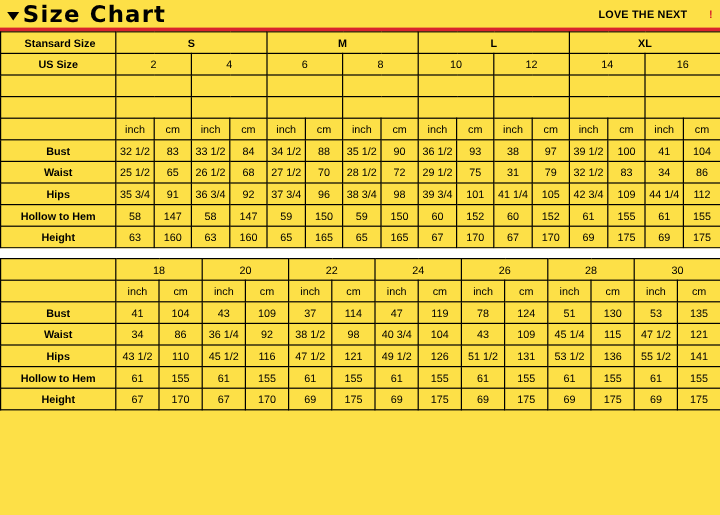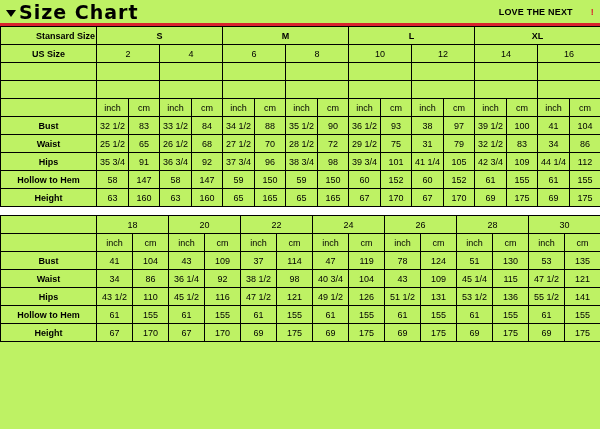--- a/index.html
+++ b/index.html
@@ -11,21 +11,21 @@
     width: 600px;
     height: 429px;
     overflow: hidden;
     font-family: "Liberation Sans", sans-serif;
     color: #000;
   }
   .page {
     position: relative;
     width: 600px;
     height: 429px;
-    background: #bef264;
+    background: #fde047;
   }
 
   
   .header {
     position: relative;
     height: 26px;
     border-bottom: 3px solid #d9232d;
     display: flex;
     align-items: center;
     padding: 0 6px;
@@ -124,21 +124,21 @@
         <col style="width:32px">
           <col style="width:31px">
         <col style="width:32px">
           <col style="width:31px">
         <col style="width:32px">
           <col style="width:31px">
       </colgroup>
       <tbody>
 
         <tr>
-          <td class="rowlabel" style="text-align:right;padding-left:4px">Stansard Size</td>
+          <td class="rowlabel" style="text-align:center;padding-left:4px">Stansard Size</td>
           <td class="grouphead" colspan="4">S</td>
           <td class="grouphead" colspan="4">M</td>
           <td class="grouphead" colspan="4">L</td>
           <td class="grouphead" colspan="4">XL</td>
         </tr>
 
         <tr>
           <td class="rowlabel">US Size</td>
           <td colspan="2">2</td>
           <td colspan="2">4</td>

